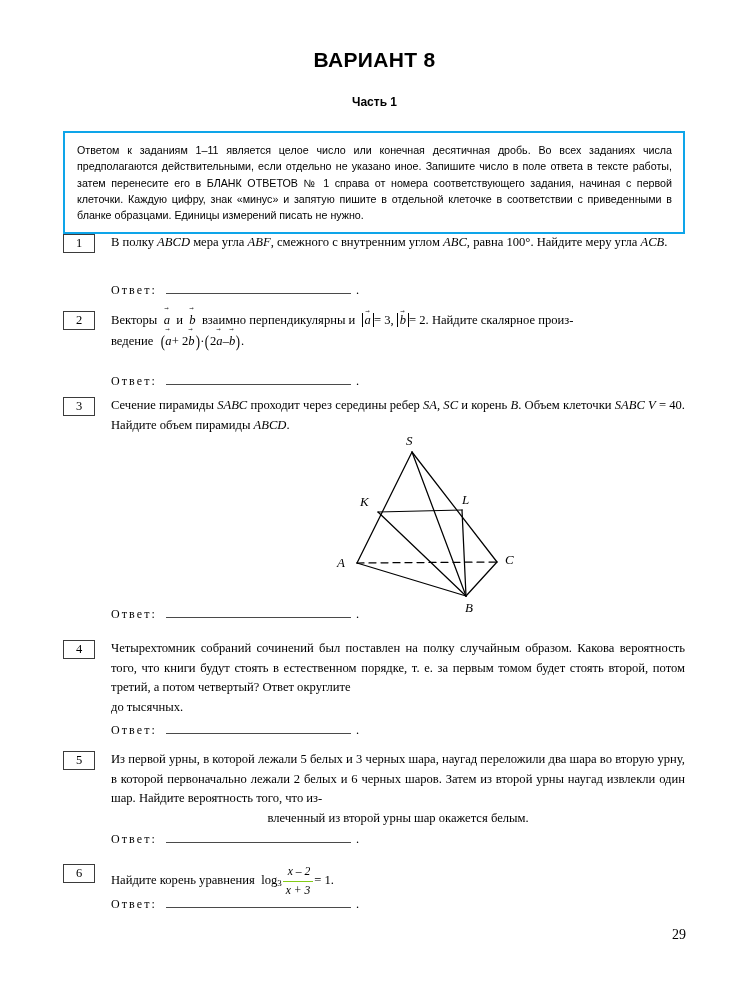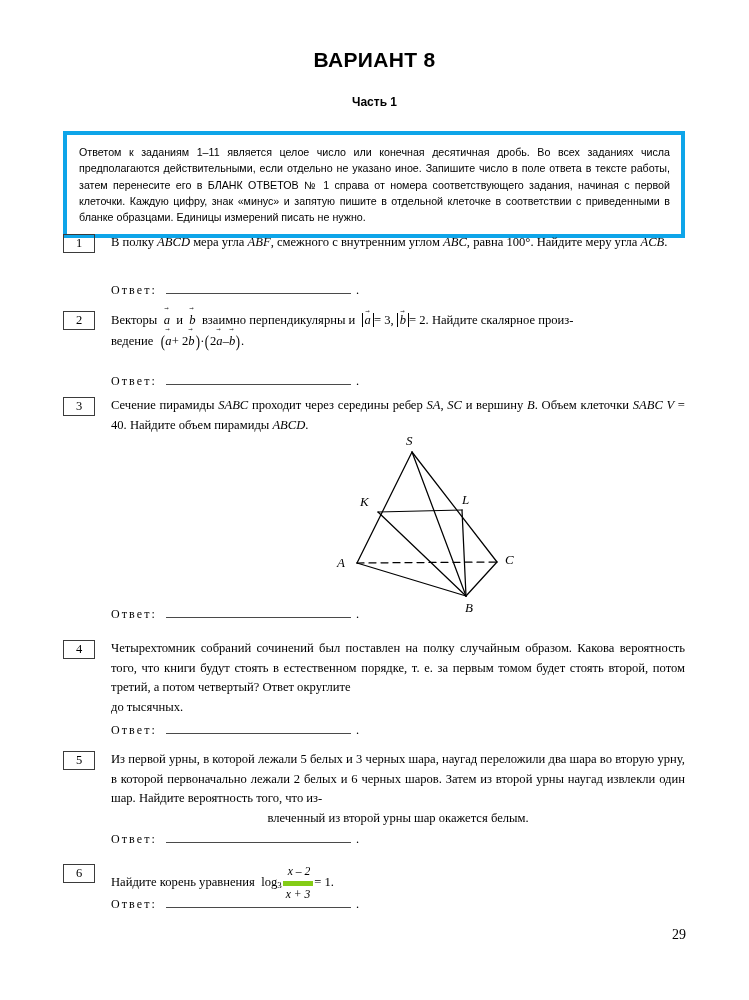--- a/index.html
+++ b/index.html
@@ -42,21 +42,21 @@
     font-weight: bold;
     font-size: 12px;
   }
 
   
   .instruction-box {
     position: absolute;
     left: 63px;
     top: 131px;
     width: 622px;
-    border: 4px solid #0ea5e9;
+    border: 2px solid #0ea5e9;
     box-sizing: border-box;
     padding: 9px 11px 9px 12px;
   }
   .instruction-text {
     font-family: "Liberation Sans", "DejaVu Sans", sans-serif;
     font-size: 10.7px;
     line-height: 1.52;
     text-align: justify;
     color: #000;
   }
@@ -144,21 +144,21 @@
   .frac {
     display: inline-block;
     vertical-align: middle;
     text-align: right;
     font-style: italic;
     margin: 0 1px;
     position: relative;
     top: -0.5px;
   }
   .frac .num { display: block; padding: 0 3px; font-size: 11.6px; }
-  .frac .den { display: block; padding: 0 3px; font-size: 11.6px; border-top: 5px solid #84cc16; }
+  .frac .den { display: block; padding: 0 3px; font-size: 11.6px; border-top: 1px solid #84cc16; }
   .sub { font-size: 9px; vertical-align: -2px; }
 
   
   .figure {
     position: absolute;
     left: 330px;
     top: 432px;
     width: 230px;
     height: 190px;
   }
@@ -211,21 +211,21 @@
   </div>
   <div class="answer-row" style="position:absolute;left:63px;top:373px;">
     <span class="answer-label">Ответ:</span>
     <span class="answer-rule"></span>
     <span class="answer-dot">.</span>
   </div>
 
   <div class="task" style="top:396px;">
     <div class="task-num">3</div>
     <div class="task-body">
-      <span>Сечение пирамиды </span><i class="it">SABC</i><span> проходит через середины ребер </span><i class="it">SA</i><span>, </span><i class="it">SC</i><span> и вершину </span><i class="it">B</i><span>. Объем клеточки </span><i class="it">SABC</i><span> </span><i class="it">V</i><span> = 40. Найдите объем пирамиды </span><i class="it">ABCD</i><span>.</span>
+      <span>Сечение пирамиды </span><i class="it">SABC</i><span> проходит через середины ребер </span><i class="it">SA</i><span>, </span><i class="it">SC</i><span> и корень </span><i class="it">B</i><span>. Объем клеточки </span><i class="it">SABC</i><span> </span><i class="it">V</i><span> = 40. Найдите объем пирамиды </span><i class="it">ABCD</i><span>.</span>
     </div>
   </div>
 
   <div class="figure">
     <svg width="230" height="190" viewBox="330 432 230 190">
       <g stroke="#000" stroke-width="1.25" fill="none" stroke-linecap="round">
         <line x1="412" y1="452" x2="357" y2="563"></line>
         <line x1="412" y1="452" x2="497" y2="562"></line>
         <line x1="412" y1="452" x2="466" y2="596"></line>
         <line x1="378" y1="512" x2="462" y2="510"></line>

